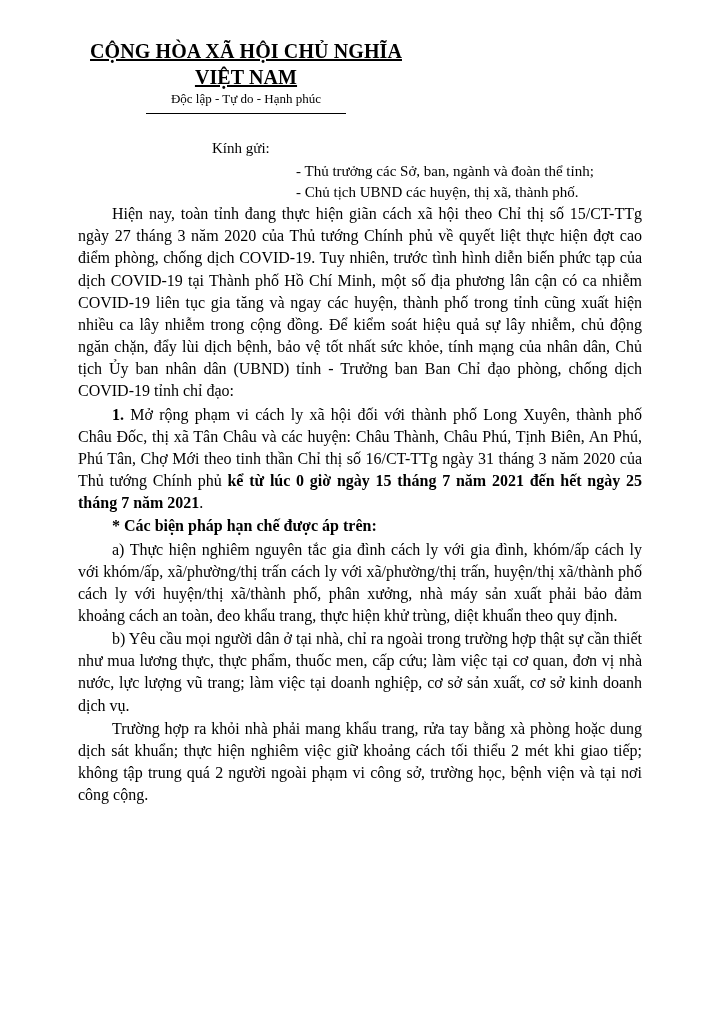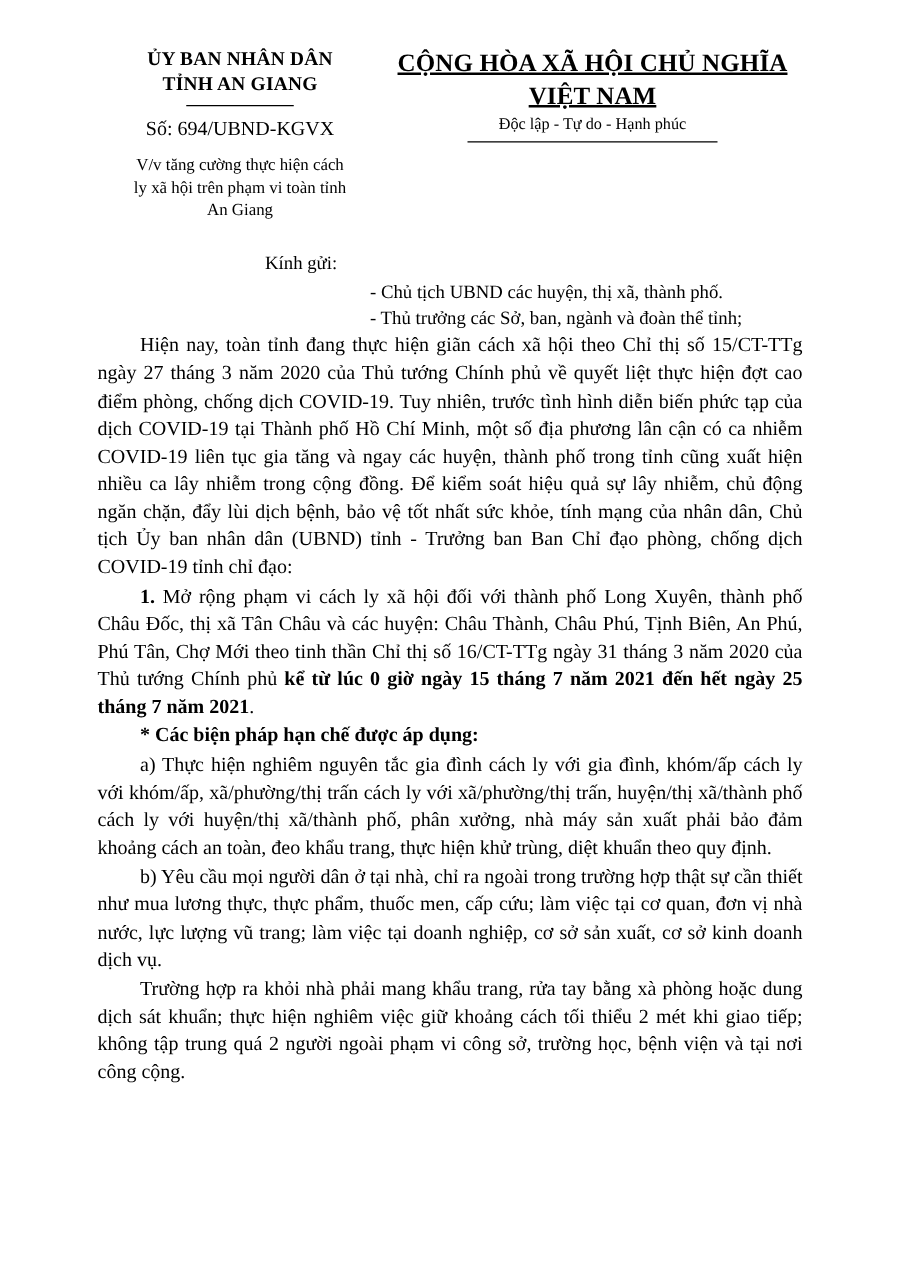--- a/index.html
+++ b/index.html
@@ -118,57 +118,44 @@
   }
   .body-text b { font-weight: bold; }
 </style>
 </head>
 <body>
 
 <div class="page">
 
   <div class="doc-header">
 
-    <div class="header-left">
-      <div class="org-name">
-        <div>ỦY BAN NHÂN DÂN</div>
-        <div>TỈNH AN GIANG</div>
-      </div>
-      <hr class="rule rule-left">
-      <div class="doc-number">Số: 694/UBND-KGVX</div>
-      <div class="doc-subject">
-        <div>V/v tăng cường thực hiện cách</div>
-        <div>ly xã hội trên phạm vi toàn tỉnh</div>
-        <div>An Giang</div>
-      </div>
-    </div>
 
     <div class="header-right">
       <div class="national-title">CỘNG HÒA XÃ HỘI CHỦ NGHĨA VIỆT NAM</div>
       <div class="national-motto">Độc lập - Tự do - Hạnh phúc</div>
       <hr class="rule rule-right">
     </div>
 
   </div>
 
   <div class="recipients">
     <div class="recipients-label">Kính gửi:</div>
     <div class="recipient-list">
+      <div class="recipient-item">- Thủ trưởng các Sở, ban, ngành và đoàn thể tỉnh;</div>
       <div class="recipient-item">- Chủ tịch UBND các huyện, thị xã, thành phố.</div>
-      <div class="recipient-item">- Thủ trưởng các Sở, ban, ngành và đoàn thể tỉnh;</div>
     </div>
   </div>
 
   <div class="body-text">
 
     <p>Hiện nay, toàn tỉnh đang thực hiện giãn cách xã hội theo Chỉ thị số 15/CT-TTg ngày 27 tháng 3 năm 2020 của Thủ tướng Chính phủ về quyết liệt thực hiện đợt cao điểm phòng, chống dịch COVID-19. Tuy nhiên, trước tình hình diễn biến phức tạp của dịch COVID-19 tại Thành phố Hồ Chí Minh, một số địa phương lân cận có ca nhiễm COVID-19 liên tục gia tăng và ngay các huyện, thành phố trong tỉnh cũng xuất hiện nhiều ca lây nhiễm trong cộng đồng. Để kiểm soát hiệu quả sự lây nhiễm, chủ động ngăn chặn, đẩy lùi dịch bệnh, bảo vệ tốt nhất sức khỏe, tính mạng của nhân dân, Chủ tịch Ủy ban nhân dân (UBND) tỉnh - Trưởng ban Ban Chỉ đạo phòng, chống dịch COVID-19 tỉnh chỉ đạo:</p>
 
     <p><b>1.</b><span> Mở rộng phạm vi cách ly xã hội đối với thành phố Long Xuyên, thành phố Châu Đốc, thị xã Tân Châu và các huyện: Châu Thành, Châu Phú, Tịnh Biên, An Phú, Phú Tân, Chợ Mới theo tinh thần Chỉ thị số 16/CT-TTg ngày 31 tháng 3 năm 2020 của Thủ tướng Chính phủ </span><b>kể từ lúc 0 giờ ngày 15 tháng 7 năm 2021 đến hết ngày 25 tháng 7 năm 2021</b><span>.</span></p>
 
-    <p><b>* Các biện pháp hạn chế được áp dụng:</b></p>
+    <p><b>* Các biện pháp hạn chế được áp trên:</b></p>
 
     <p>a) Thực hiện nghiêm nguyên tắc gia đình cách ly với gia đình, khóm/ấp cách ly với khóm/ấp, xã/phường/thị trấn cách ly với xã/phường/thị trấn, huyện/thị xã/thành phố cách ly với huyện/thị xã/thành phố, phân xưởng, nhà máy sản xuất phải bảo đảm khoảng cách an toàn, đeo khẩu trang, thực hiện khử trùng, diệt khuẩn theo quy định.</p>
 
     <p>b) Yêu cầu mọi người dân ở tại nhà, chỉ ra ngoài trong trường hợp thật sự cần thiết như mua lương thực, thực phẩm, thuốc men, cấp cứu; làm việc tại cơ quan, đơn vị nhà nước, lực lượng vũ trang; làm việc tại doanh nghiệp, cơ sở sản xuất, cơ sở kinh doanh dịch vụ.</p>
 
     <p>Trường hợp ra khỏi nhà phải mang khẩu trang, rửa tay bằng xà phòng hoặc dung dịch sát khuẩn; thực hiện nghiêm việc giữ khoảng cách tối thiểu 2 mét khi giao tiếp; không tập trung quá 2 người ngoài phạm vi công sở, trường học, bệnh viện và tại nơi công cộng.</p>
 
 
   </div>
 

